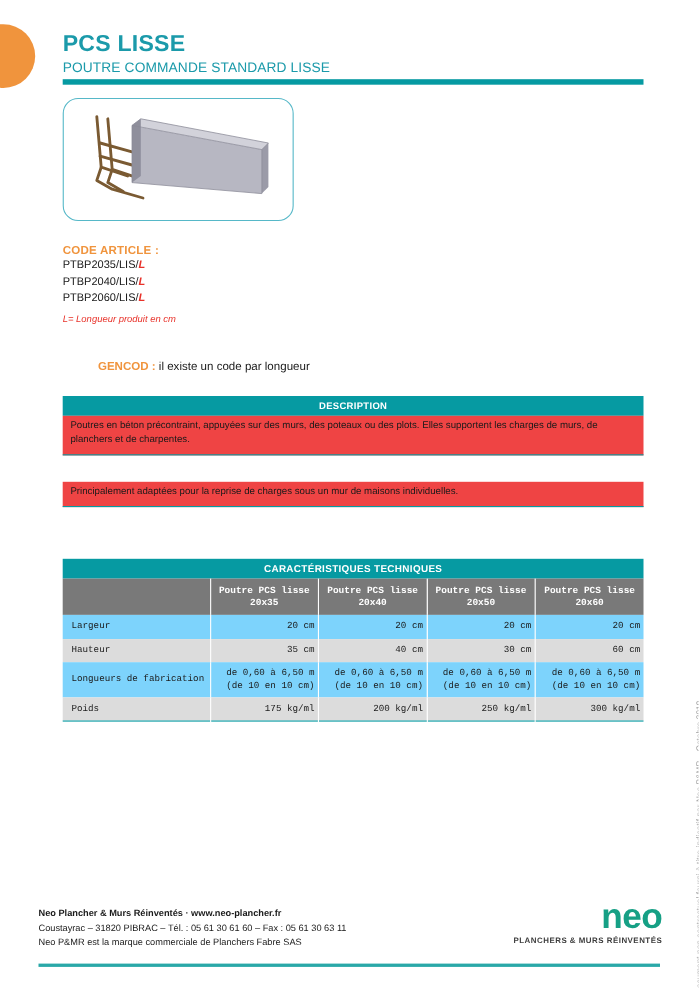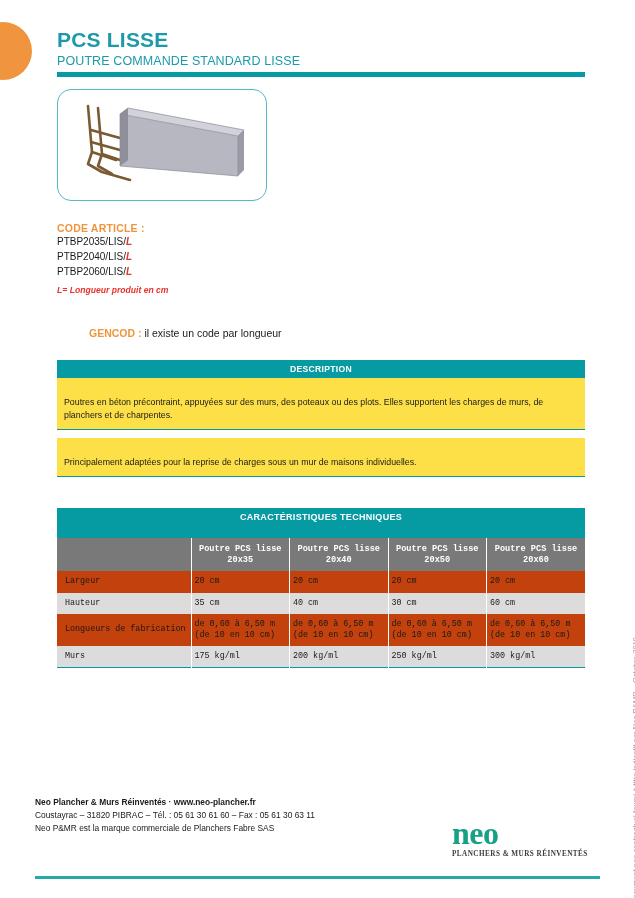--- a/index.html
+++ b/index.html
@@ -97,21 +97,21 @@
   }
   .code-line .suffix {
     color: #e8322a;
     font-style: italic;
     font-weight: bold;
   }
   .code-note {
     margin-top: 5px;
     font-size: 8.6px;
     font-style: italic;
-    font-weight: bold;
+    font-weight: normal;
     color: #e8322a;
   }
   .gencod {
     position: absolute;
     left: 57px;
     top: 327px;
     font-size: 10.5px;
     color: #1a1a1a;
   }
   .gencod .label {
@@ -129,45 +129,45 @@
   .section-header {
     background: #069aa2;
     color: #ffffff;
     font-weight: bold;
     font-size: 8.6px;
     text-align: center;
     padding: 4px 0 4px;
     letter-spacing: 0.3px;
   }
   .section-body {
-    background: #fde047;
+    background: #ef4444;
     color: #1a1a1a;
     font-size: 8.8px;
     line-height: 1.5;
-    padding: 18px 7px 7px;
+    padding: 2px 7px 7px;
     border-bottom: 1.6px solid #069aa2;
   }
 
   #section-description { top: 360px; }
   #section-domaine { top: 438px; }
 
   
   .spec-table-wrap {
     position: absolute;
     left: 57px;
     top: 508px;
     width: 528px;
   }
   .spec-title {
     background: #069aa2;
     color: #ffffff;
     font-weight: bold;
     font-size: 9px;
     text-align: center;
-    padding: 4px 0 16px;
+    padding: 4px 0 4px;
     letter-spacing: 0.3px;
   }
   table.spec {
     width: 528px;
     border-collapse: collapse;
     table-layout: fixed;
     border-bottom: 1.8px solid #069aa2;
     font-family: Liberation Mono, monospace;
   }
   table.spec col.c0 { width: 134px; }
@@ -181,51 +181,51 @@
     padding: 6px 2px;
     line-height: 1.25;
     border-right: 1px solid #ffffff;
   }
   table.spec th.blank { background: #797979; }
   table.spec th:last-child { border-right: none; }
   table.spec td {
     font-size: 8.4px;
     color: #1a1a1a;
     padding: 5px 3px;
-    text-align: left;
+    text-align: right;
     line-height: 1.32;
     border-right: 1px solid #ffffff;
     vertical-align: middle;
   }
   table.spec td:last-child { border-right: none; }
   table.spec td.rowlabel {
     text-align: left;
     padding-left: 8px;
   }
-  table.spec tr.odd td { background: #c2410c; }
+  table.spec tr.odd td { background: #7dd3fc; }
   table.spec tr.even td { background: #dcdcdc; }
 
   
   .vertical-note {
     position: absolute;
     right: 4px;
     top: 370px;
     font-size: 7.4px;
     color: #9a9a9a;
     white-space: nowrap;
     transform-origin: right top;
     transform: rotate(-90deg) translateX(-100%);
     letter-spacing: 0.1px;
   }
 
   
   .footer {
     position: absolute;
     left: 35px;
-    top: 796px;
+    top: 824px;
     width: 390px;
   }
   .footer-line {
     font-size: 8.4px;
     color: #1a1a1a;
     line-height: 1.55;
   }
   .footer-line.strong { font-weight: bold; }
   .footer-rule {
     position: absolute;
@@ -235,22 +235,21 @@
     height: 3px;
     background: #2aa8a8;
   }
 
   
   .logo {
     position: absolute;
     left: 452px;
     top: 818px;
     width: 150px;
-    text-align: left;
-    font-family: Liberation Serif, serif;
+    text-align: right;
   }
   .logo-mark {
     font-size: 32px;
     font-weight: bold;
     color: #16a085;
     line-height: 0.95;
     letter-spacing: -0.5px;
   }
   .logo-tag {
     font-size: 7.2px;
@@ -374,21 +373,21 @@
           <td>60 cm</td>
         </tr>
         <tr class="odd">
           <td class="rowlabel">Longueurs de fabrication</td>
           <td>de 0,60 à 6,50 m (de 10 en 10 cm)</td>
           <td>de 0,60 à 6,50 m (de 10 en 10 cm)</td>
           <td>de 0,60 à 6,50 m (de 10 en 10 cm)</td>
           <td>de 0,60 à 6,50 m (de 10 en 10 cm)</td>
         </tr>
         <tr class="even">
-          <td class="rowlabel">Murs</td>
+          <td class="rowlabel">Poids</td>
           <td>175 kg/ml</td>
           <td>200 kg/ml</td>
           <td>250 kg/ml</td>
           <td>300 kg/ml</td>
         </tr>
       </tbody>
     </table>
   </div>
 
   <div class="vertical-note">Document non contractuel fourni à titre indicatif par Neo P&amp;MR – Octobre 2019</div>

